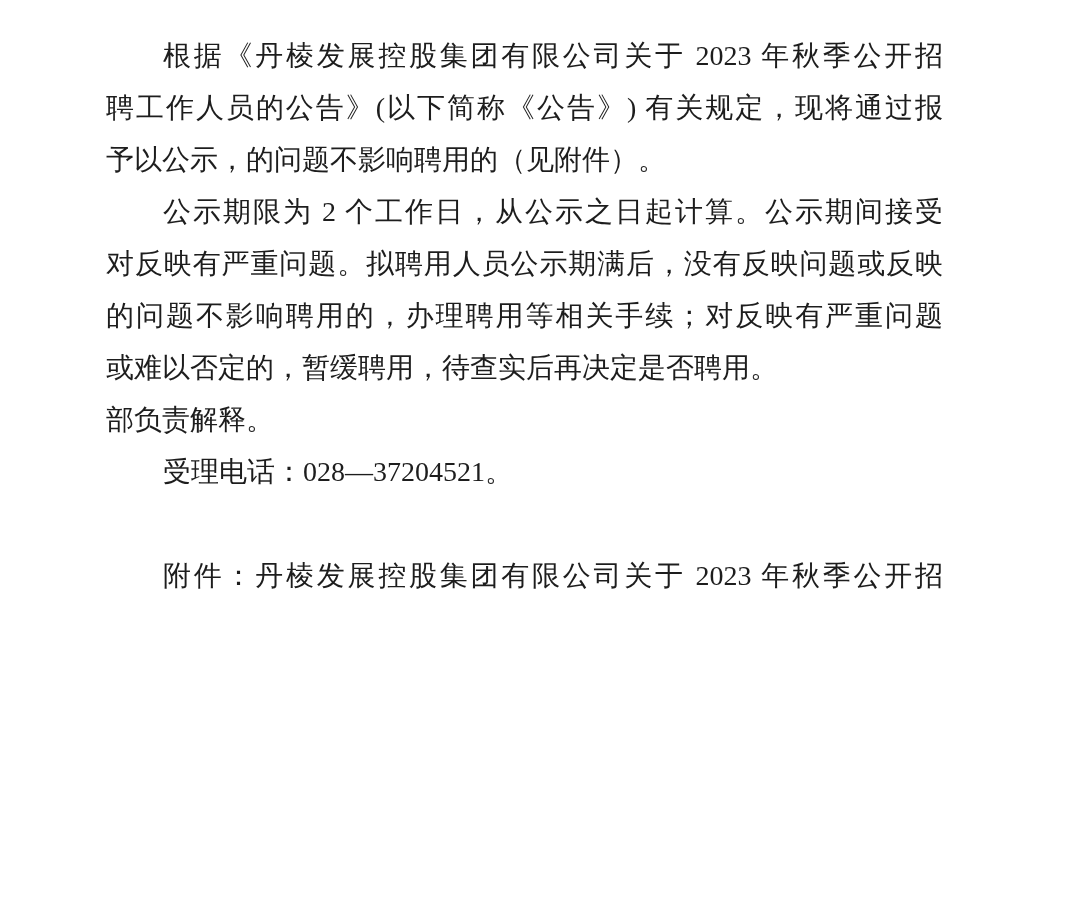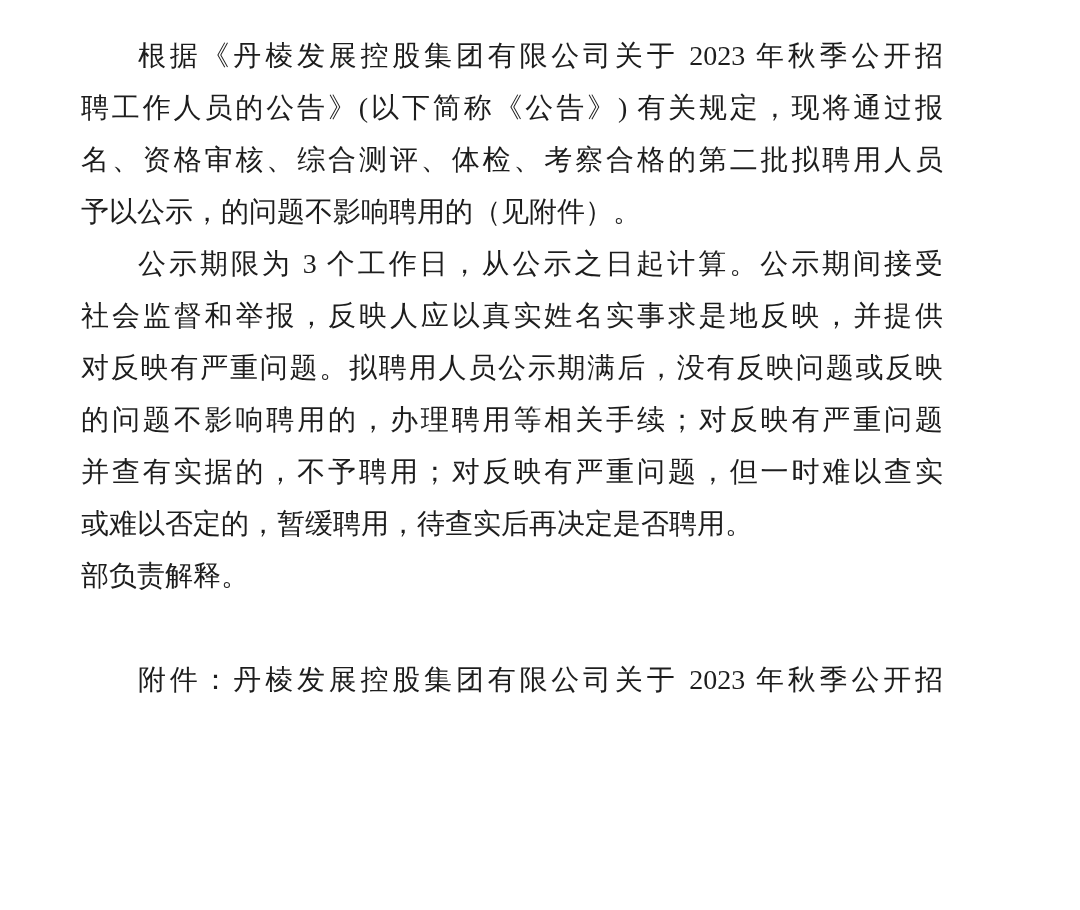--- a/index.html
+++ b/index.html
@@ -5,21 +5,21 @@
   html, body {
     margin: 0;
     padding: 0;
     background: #ffffff;
   }
   .page {
     position: relative;
     width: 1080px;
     height: 910px;
     box-sizing: border-box;
-    padding: 30px 137px 0 81px;
+    padding: 30px 137px 0 106px;
     overflow: hidden;
     background: #ffffff;
     font-family: "Liberation Serif", "DejaVu Serif", serif;
     font-size: 28px;
     line-height: 52px;
     color: #1d1d1d;
     -webkit-font-smoothing: antialiased;
   }
   .doc-body { width: 100%; }
   .line {
@@ -40,25 +40,23 @@
     height: 52px;
   }
 </style>
 </head>
 <body>
 
 <div class="page">
   <div class="doc-body">
       <div class="line indent justify">根据《丹棱发展控股集团有限公司关于 2023 年秋季公开招</div>
       <div class="line justify">聘工作人员的公告》(以下简称《公告》) 有关规定，现将通过报</div>
-      <div class="line justify">名、资格审核、综合测评、体检、考察合格的第二批拟聘用人员</div>
       <div class="line">予以公示，的问题不影响聘用的（见附件）。</div>
-      <div class="line indent justify">公示期限为 3 个工作日，从公示之日起计算。公示期间接受</div>
-      <div class="line justify">社会监督和举报，反映人应以真实姓名实事求是地反映，并提供</div>
+      <div class="line indent justify">公示期限为 2 个工作日，从公示之日起计算。公示期间接受</div>
       <div class="line justify">对反映有严重问题。拟聘用人员公示期满后，没有反映问题或反映</div>
       <div class="line justify">的问题不影响聘用的，办理聘用等相关手续；对反映有严重问题</div>
-      <div class="line justify">并查有实据的，不予聘用；对反映有严重问题，但一时难以查实</div>
       <div class="line">或难以否定的，暂缓聘用，待查实后再决定是否聘用。</div>
       <div class="line">部负责解释。</div>
+      <div class="line indent">受理电话：028—37204521。</div>
       <div class="line blank"></div>
       <div class="line indent justify">附件：丹棱发展控股集团有限公司关于 2023 年秋季公开招</div>
     </div>
 </div>
 
 </body></html>

